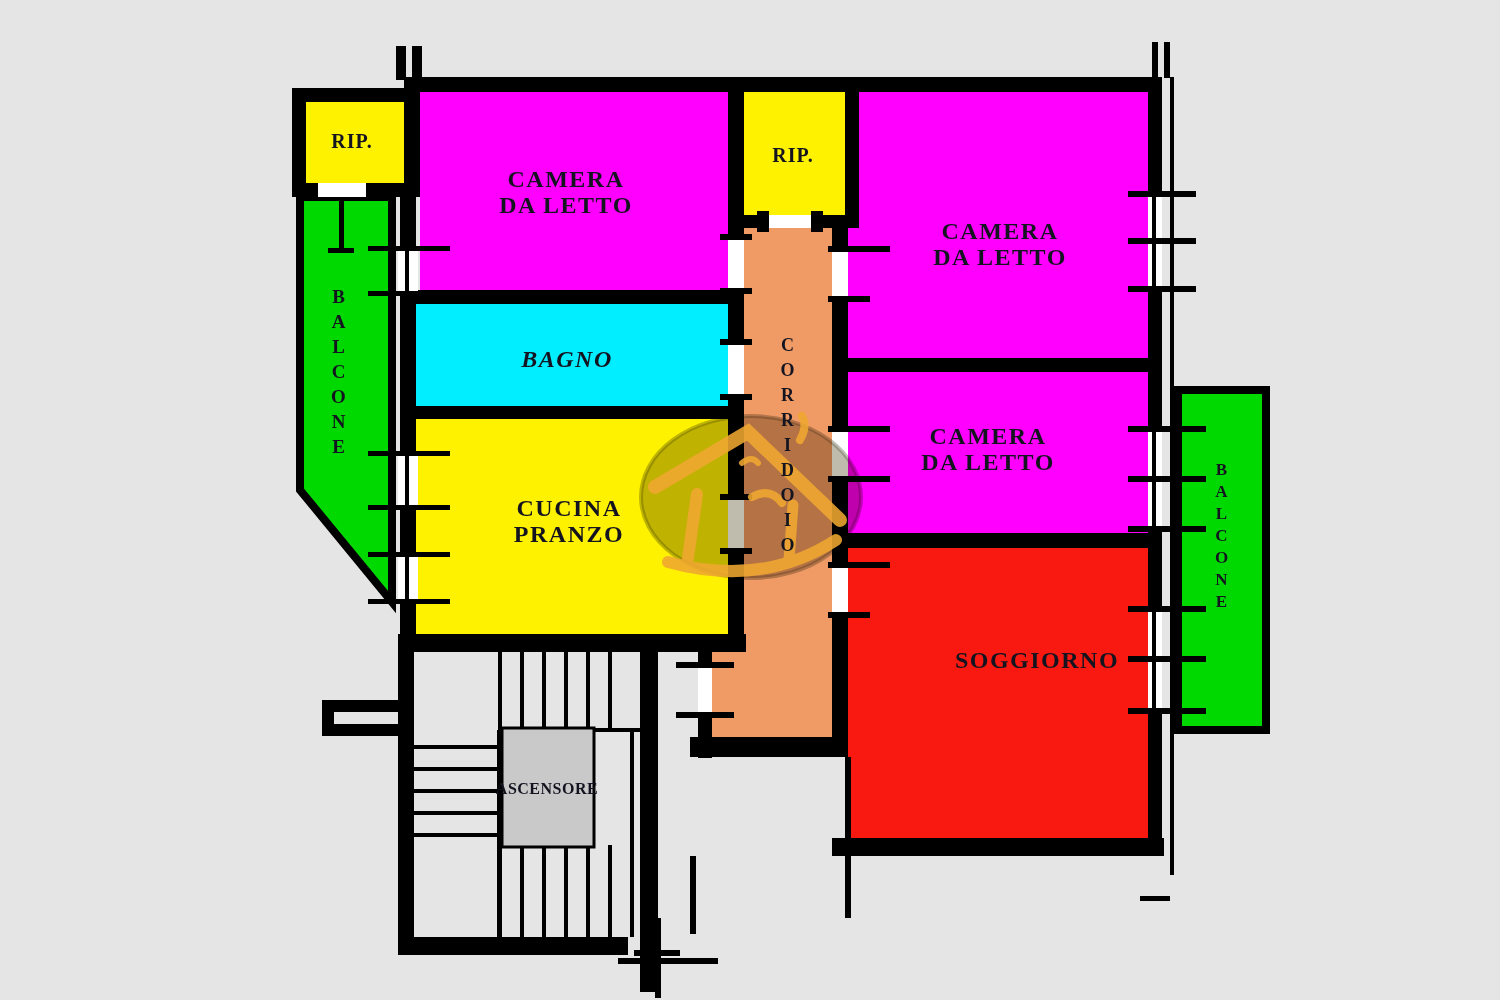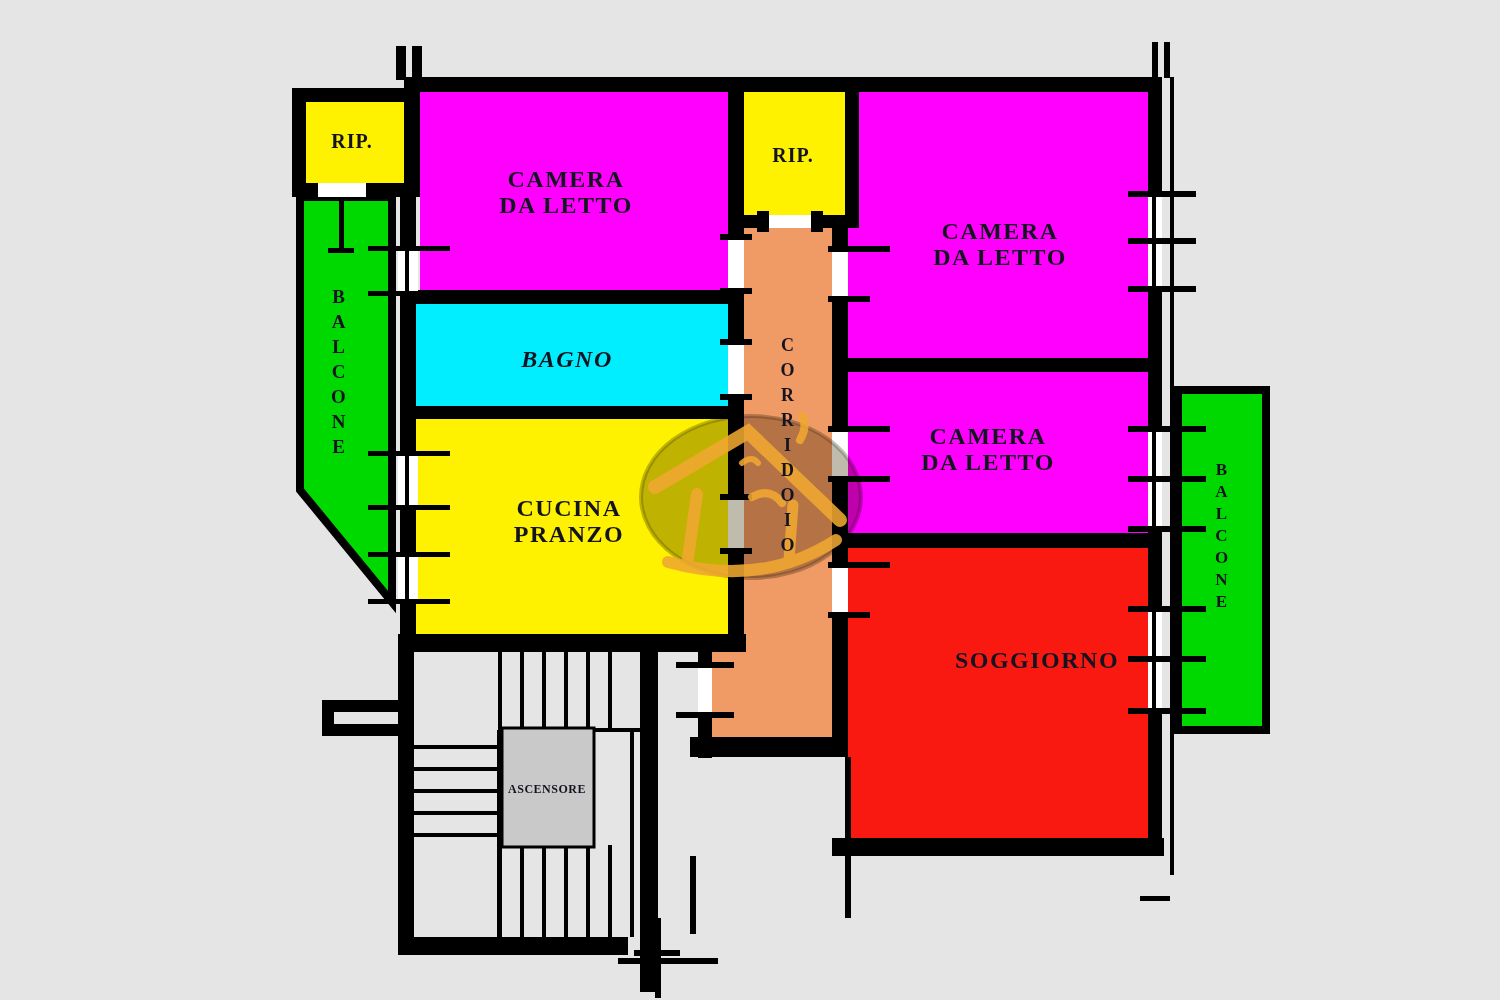--- a/index.html
+++ b/index.html
@@ -3,21 +3,21 @@
 <meta charset="utf-8">
 <style>
   html,body{margin:0;padding:0;background:#ffffff;}
   #stage{position:relative;width:1500px;height:1000px;background:#e5e5e5;overflow:hidden;
          font-family:"Liberation Serif","DejaVu Serif",serif;}
   #plan-svg{position:absolute;left:0;top:0;width:1500px;height:1000px;}
   .lbl{position:absolute;transform:translate(-50%,-50%);color:#141420;font-weight:bold;
        text-align:center;white-space:pre-line;pointer-events:none;}
   .room-lbl{font-size:24px;letter-spacing:1.5px;line-height:26px;}
   .small-lbl{font-size:20px;letter-spacing:1px;}
-  .tiny-lbl{font-size:12px;letter-spacing:0.5px;}
+  .tiny-lbl{font-size:16px;letter-spacing:0.5px;}
   .vtext{writing-mode:vertical-rl;text-orientation:upright;}
   .balcone-l{font-size:19px;letter-spacing:4px;}
   .balcone-r{font-size:17px;letter-spacing:3px;}
   .corridoio{font-size:18px;letter-spacing:5px;}
   .wm-ellipse{mix-blend-mode:multiply;}
 </style>
 </head>
 <body>
 
 <div id="stage">

